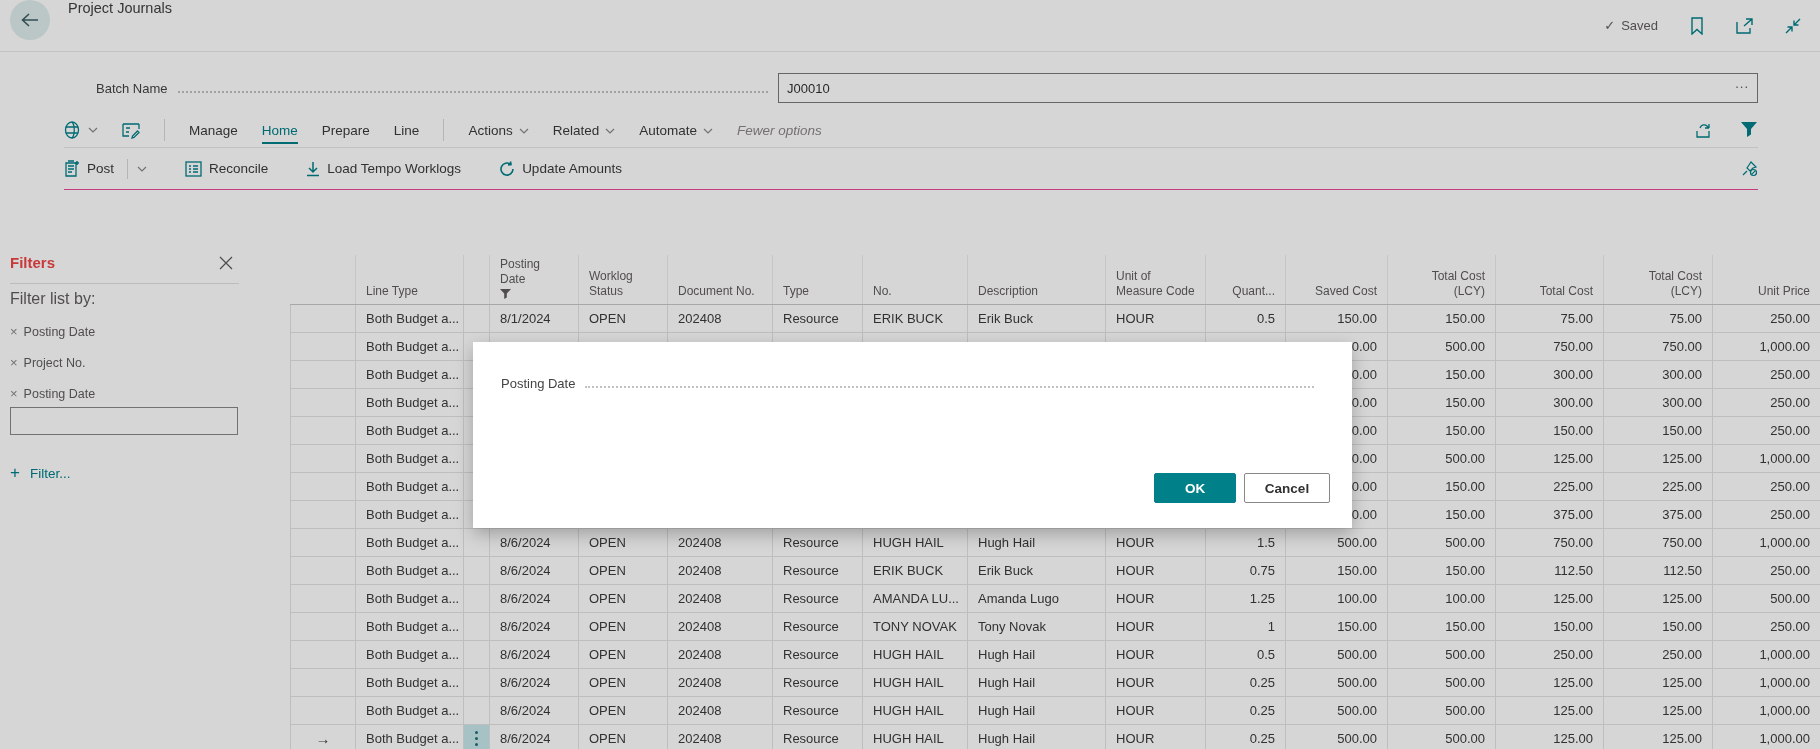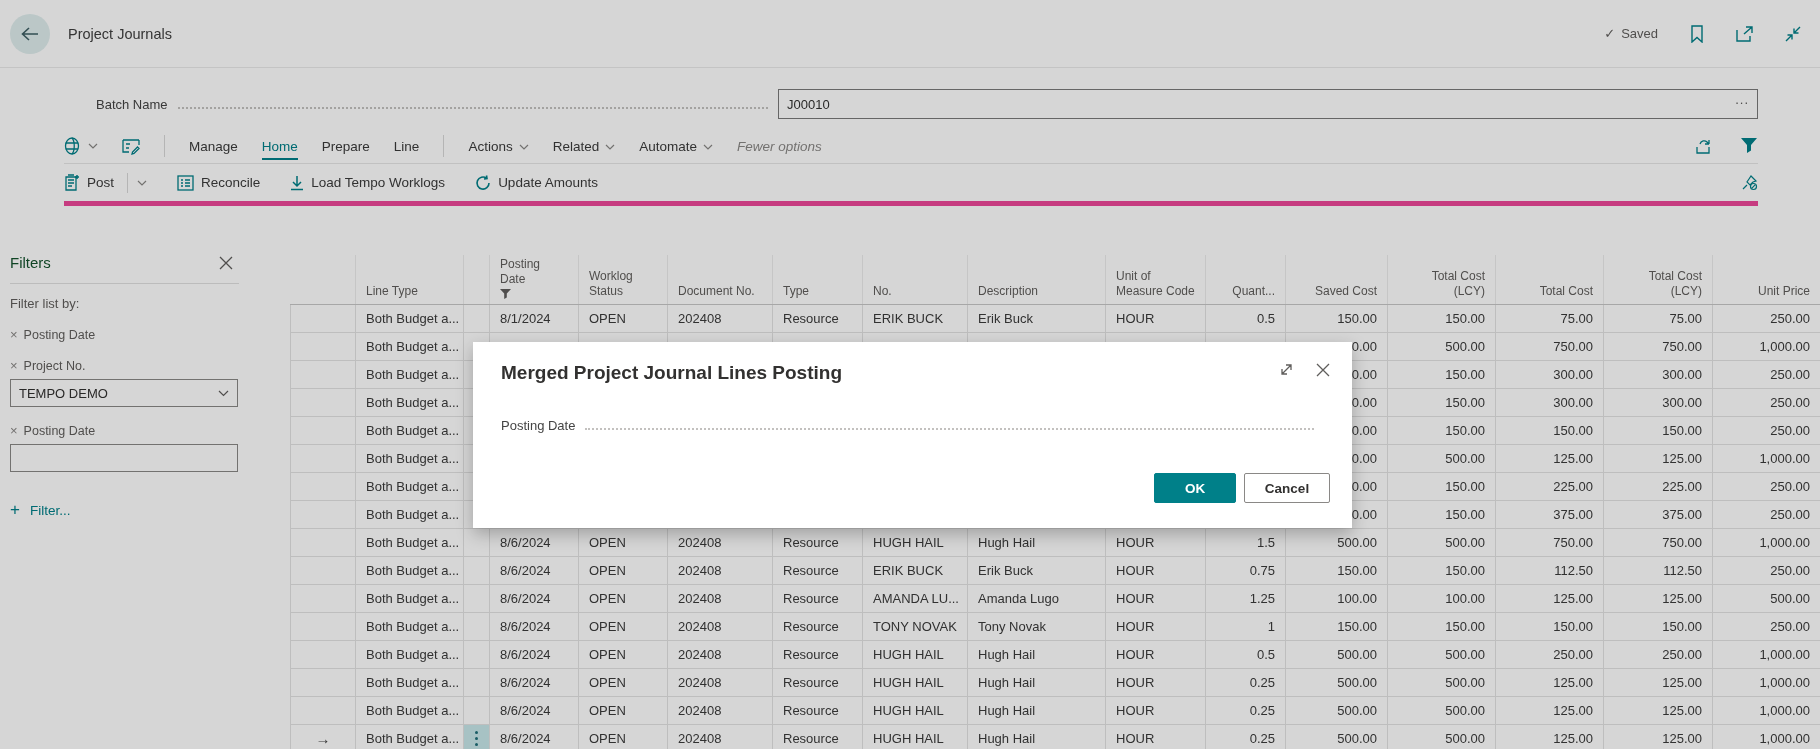--- a/index.html
+++ b/index.html
@@ -3,21 +3,21 @@
 <meta charset="utf-8">
 <style>
   :root{ --accent:#008089; }
   *{box-sizing:border-box;}
   html,body{margin:0;padding:0;}
   body{
     width:1820px;height:749px;overflow:hidden;position:relative;
     font-family:"Liberation Sans",sans-serif;background:#fff;color:#3b3b3b;
   }
   
-  .topbar{height:68px;display:flex;align-items:center;padding:0 18px 0 10px;border-bottom:1px solid #eaeaea;}
+  .topbar{height:52px;display:flex;padding:0 18px 0 10px;border-bottom:1px solid #eaeaea;}
   .back-btn{width:40px;height:40px;border-radius:50%;background:#dfeeee;display:flex;align-items:center;justify-content:center;cursor:pointer;flex:0 0 auto;}
   .page-title{margin-left:18px;font-size:14.5px;color:#404040;}
   .topbar-right{margin-left:auto;display:flex;align-items:center;gap:30px;color:var(--accent);}
   .saved{display:flex;align-items:center;gap:6px;color:#605e5c;font-size:13px;}
   .saved .check{font-size:13px;color:#605e5c;}
   .tb-icon{width:18px;height:18px;display:flex;align-items:center;justify-content:center;cursor:pointer;}
   
   .batch-row{display:flex;align-items:center;margin:20px 62px 8px 96px;height:32px;}
   .field-label{font-size:13px;color:#444;white-space:nowrap;}
   .leader{flex:1;border-bottom:2px dotted #c3c1bf;margin:0 10px;height:1px;align-self:center;transform:translateY(4px);}
@@ -26,35 +26,35 @@
   .batch-input .lookup{position:absolute;right:8px;top:2px;color:#605e5c;font-size:13px;cursor:pointer;letter-spacing:1px;}
   
   .ribbon{margin:6px 62px 0 64px;}
   .r1{display:flex;align-items:center;height:36px;gap:24px;font-size:13.5px;color:#3b3b3b;border-bottom:1px solid #e6e6e6;}
   .icon-btn{display:flex;align-items:center;gap:4px;color:var(--accent);cursor:pointer;}
   .vsep{width:1px;height:22px;background:#d8d8d8;}
   .rtab{display:flex;align-items:center;gap:6px;cursor:pointer;padding:8px 0 6px 0;}
   .rtab.active{color:var(--accent);border-bottom:2px solid var(--accent);padding-bottom:4px;}
   .rtab.muted{color:#8a8886;font-style:italic;}
   .r1-right{margin-left:auto;display:flex;align-items:center;gap:26px;color:var(--accent);}
-  .r2{display:flex;align-items:center;height:42px;gap:30px;font-size:13.5px;color:#3b3b3b;border-bottom:5px solid #ec4899;}
+  .r2{display:flex;align-items:center;height:42px;gap:38px;font-size:13.5px;color:#3b3b3b;border-bottom:1px solid #ec4899;}
   .action{display:flex;align-items:center;gap:7px;cursor:pointer;}
   .action .ic{color:var(--accent);display:flex;align-items:center;}
   .split-sep{width:1px;height:20px;background:#d8d8d8;margin:0 2px 0 6px;}
   .chev{display:inline-flex;color:#8a8886;}
   .r2-right{margin-left:auto;color:var(--accent);display:flex;align-items:center;}
   
   .content{position:absolute;left:0;right:0;top:222px;bottom:0;display:flex;}
   
   .filter-pane{width:247px;flex:0 0 auto;padding:32px 8px 0 10px;}
   .fp-head{display:flex;align-items:center;}
-  .fp-title{font-size:15px;font-weight:normal;color:#14532d;}
+  .fp-title{font-size:15px;font-weight:bold;color:#ef4444;}
   .fp-close{margin-left:auto;margin-right:6px;color:#605e5c;cursor:pointer;display:flex;}
   .fp-divider{border-bottom:1px solid #e1e1e1;margin:12px 0 0 0;}
-  .fp-sub{font-size:13px;color:#605e5c;margin-top:12px;}
+  .fp-sub{font-size:16px;color:#605e5c;margin-top:6px;}
   .fgroup{margin-top:16px;}
   .fgroup .flabel{display:flex;align-items:center;gap:6px;font-size:12.5px;color:#605e5c;}
   .fgroup .fx{color:#8a8886;font-size:13px;cursor:pointer;}
   .finput{margin-top:6px;position:relative;height:28px;border:1px solid #8a8886;background:#fff;display:flex;align-items:center;width:228px;}
   .finput .val{padding:0 8px;font-size:13px;color:#323130;white-space:nowrap;}
   .finput .dd{position:absolute;right:8px;color:#605e5c;display:flex;}
   .add-filter{margin-top:28px;display:flex;align-items:center;gap:10px;color:var(--accent);font-size:13.5px;cursor:pointer;}
   .add-filter .plus{font-size:17px;}
   
   .grid-area{margin-left:43px;padding-top:33px;overflow:hidden;flex:1;}
@@ -285,28 +285,20 @@
       <div class="flabel">
         <span class="fx">×</span>
         <span>Posting Date</span>
       </div>
     </div>
 
     <div class="fgroup">
       <div class="flabel">
         <span class="fx">×</span>
         <span>Project No.</span>
-      </div>
-      <div class="finput">
-        <span class="val">TEMPO DEMO</span>
-        <span class="dd">
-          <svg width="11" height="7" viewBox="0 0 11 7" fill="none" stroke="currentColor" stroke-width="1.2">
-              <path d="M1 1 L5.5 5.5 L10 1"></path>
-            </svg>
-        </span>
       </div>
     </div>
 
     <div class="fgroup">
       <div class="flabel">
         <span class="fx">×</span>
         <span>Posting Date</span>
       </div>
       <div class="finput">
         <span class="val"></span>
@@ -662,35 +654,20 @@
     <td class="num">1,000.00</td>
   </tr>
         </tbody>
     </table>
   </div>
 </div>
 
 <div class="backdrop"></div>
 
 <div class="dialog">
-  <div class="dlg-head">
-    <span class="dlg-title">Merged Project Journal Lines Posting</span>
-    <span class="dlg-icons">
-      <span class="dic">
-        <svg width="15" height="15" viewBox="0 0 15 15" fill="none" stroke="currentColor" stroke-width="1.3">
-          <path d="M3 12 L12 3 M7 3 H12 V8 M8 12 H3 V7"></path>
-        </svg>
-      </span>
-      <span class="dic">
-        <svg width="14" height="14" viewBox="0 0 14 14" fill="none" stroke="currentColor" stroke-width="1.3">
-            <path d="M1 1 L13 13 M13 1 L1 13"></path>
-          </svg>
-      </span>
-    </span>
-  </div>
   <div class="dlg-field">
     <span class="field-label">Posting Date</span>
     <span class="leader"></span>
   </div>
   <div class="dlg-buttons">
     <div class="btn primary">OK</div>
     <div class="btn secondary">Cancel</div>
   </div>
 </div>
 

